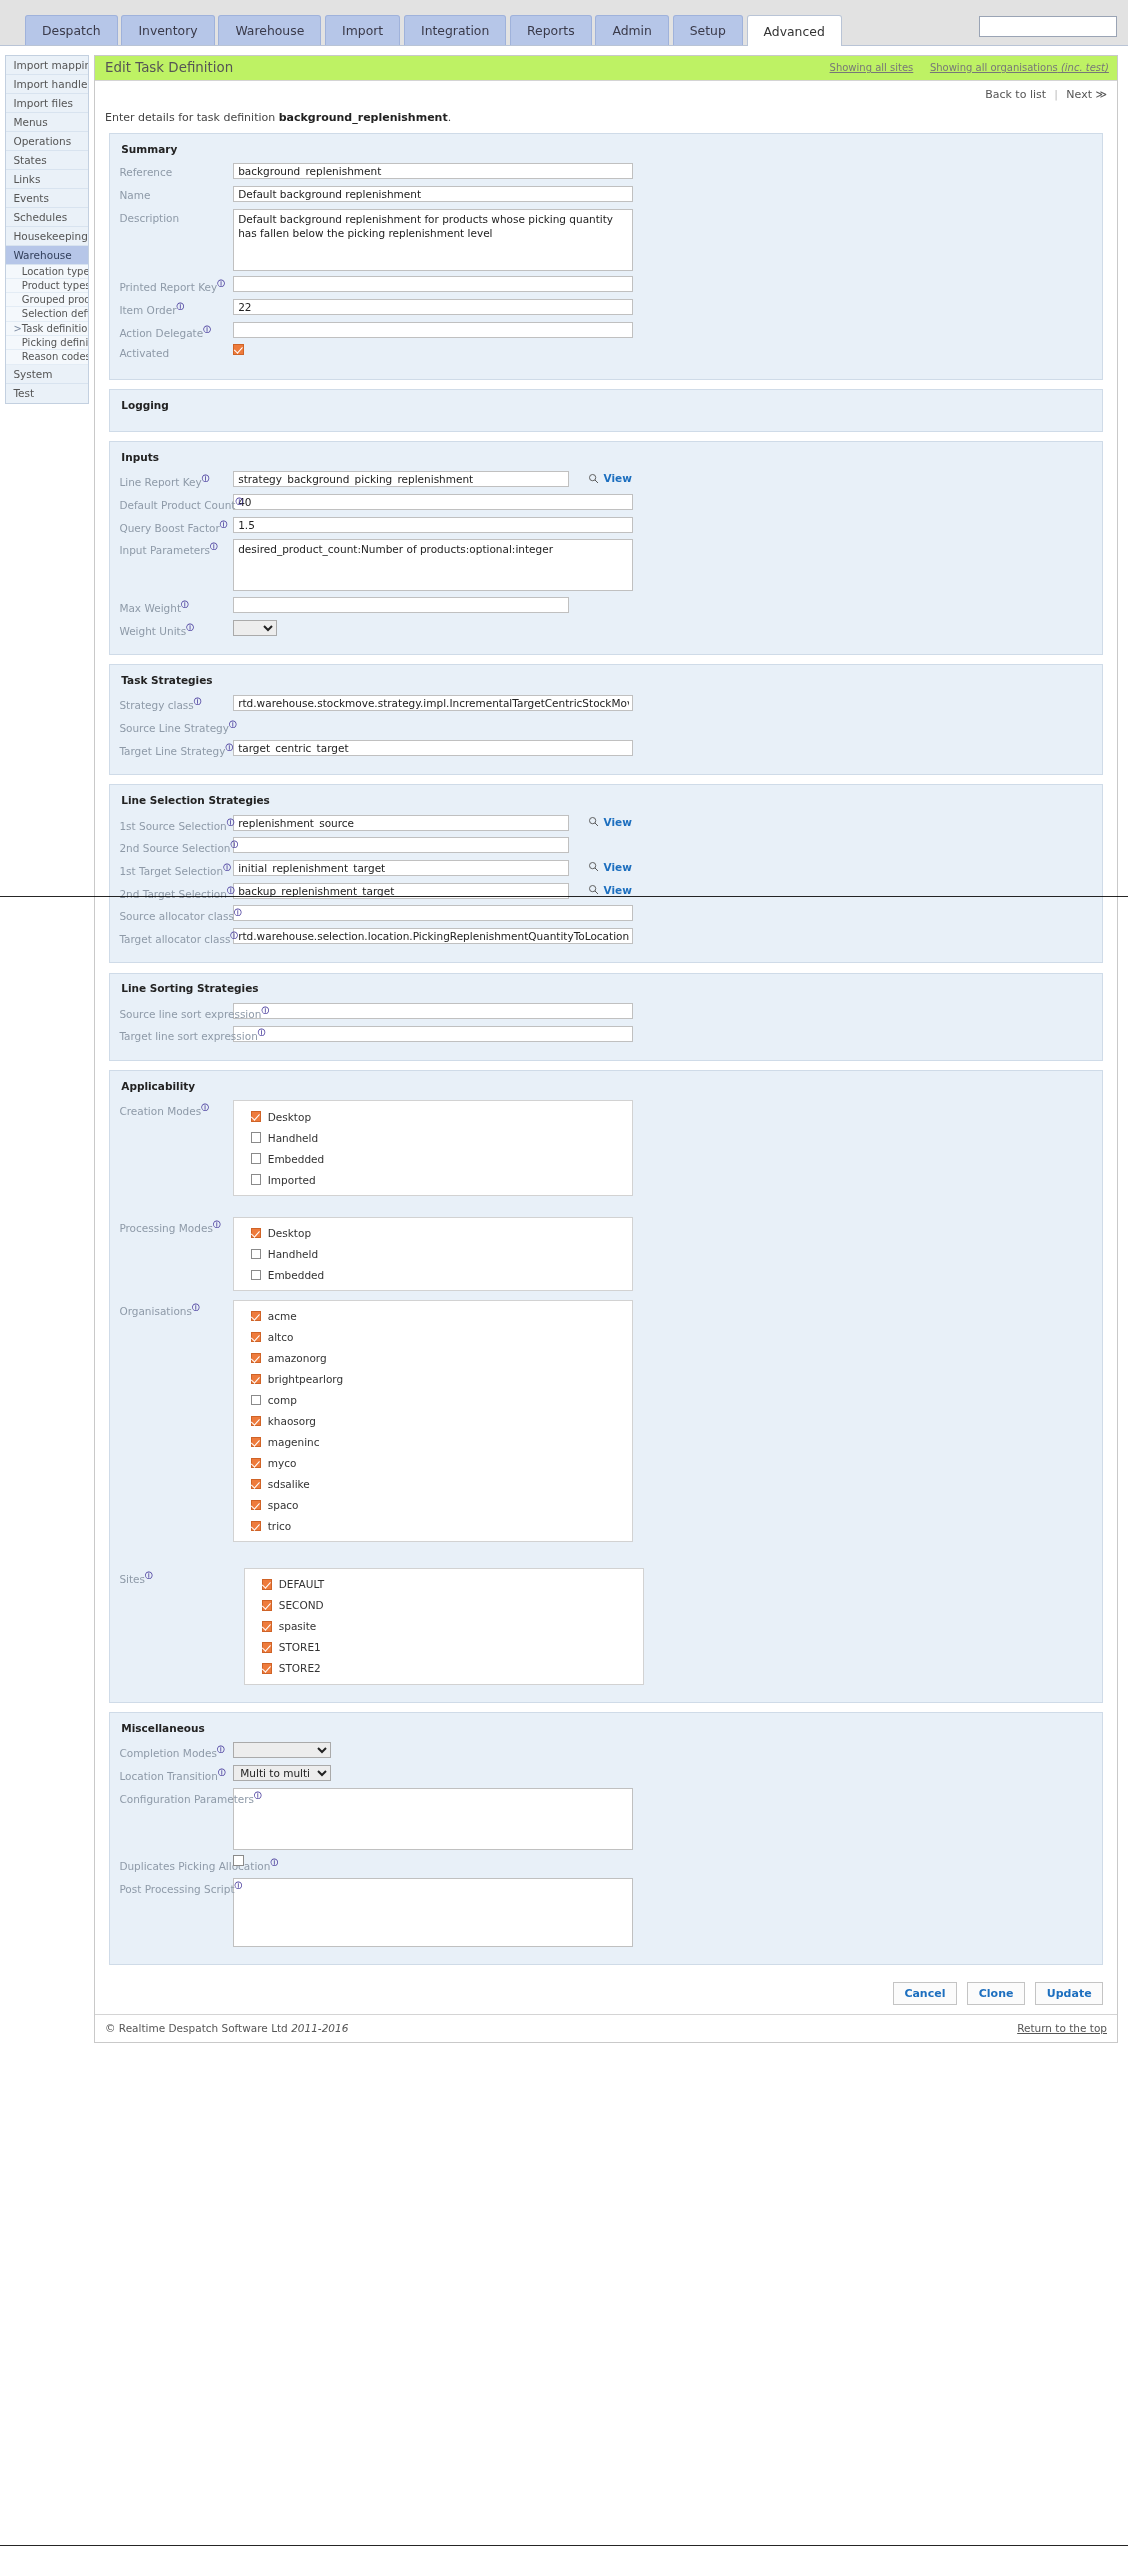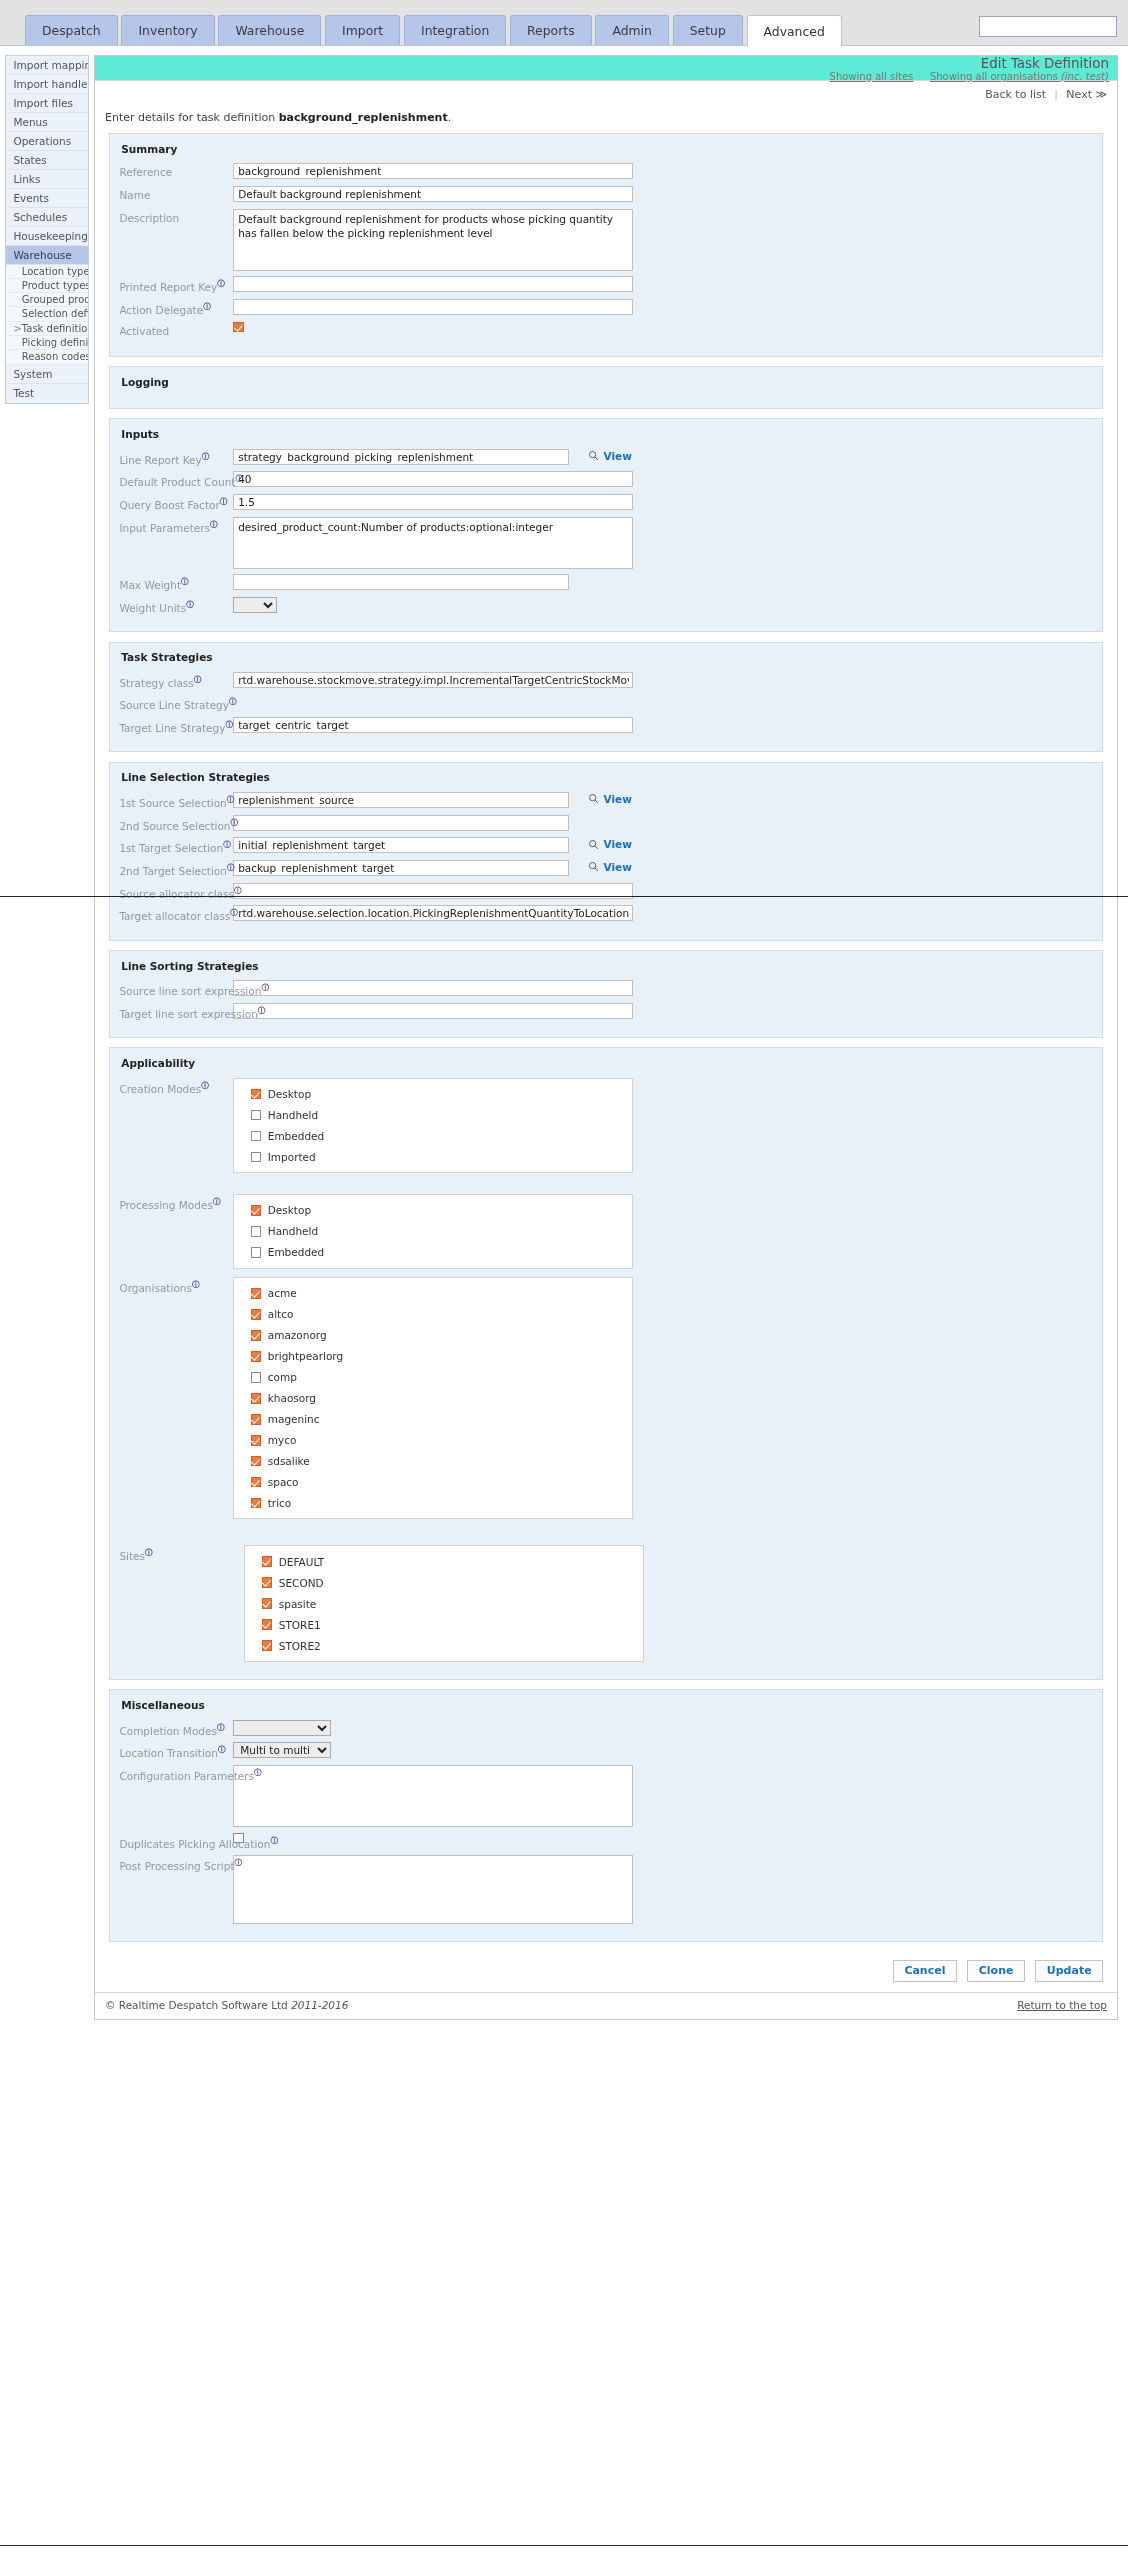--- a/index.html
+++ b/index.html
@@ -118,28 +118,27 @@
 
   
   #main {
     flex: 1;
     margin: 8.6px 10.5px 0 5.7px;
     border: 1px solid #c9c9c9;
     background: #fff;
     position: relative;
   }
   #main-header {
-    background: #5eead4;
+    background: #bef264;
     border-bottom: 1px solid #d4d4d4;
     height: 25px;
     display: flex;
-    align-items: flex-end;
+    align-items: center;
     justify-content: space-between;
     padding: 0 7.6px 0 9.5px;
-    flex-direction: column;
   }
   #main-title { font-size: 13.4px; color: #555; }
   .hdr-links { font-size: 10px; color: #777; }
   .hdr-links a {
     color: #777;
     text-decoration: underline;
     margin-left: 13.4px;
     cursor: pointer;
   }
   .hdr-links .ital { font-style: italic; }
@@ -428,20 +427,26 @@
           </div>
       </div>
 
       <div class="row">
         <div class="lbl"><span>Printed Report Key</span><span class="q">ⓘ</span></div>
         <div class="fld">
             <input class="txt wide" value="" style="">
           </div>
       </div>
 
+      <div class="row">
+        <div class="lbl"><span>Item Order</span><span class="q">ⓘ</span></div>
+        <div class="fld">
+            <input class="txt wide" value="22" style="">
+          </div>
+      </div>
 
       <div class="row">
         <div class="lbl"><span>Action Delegate</span><span class="q">ⓘ</span></div>
         <div class="fld">
             <input class="txt wide" value="" style="">
           </div>
       </div>
 
       <div class="row">
         <div class="lbl">Activated</div>

